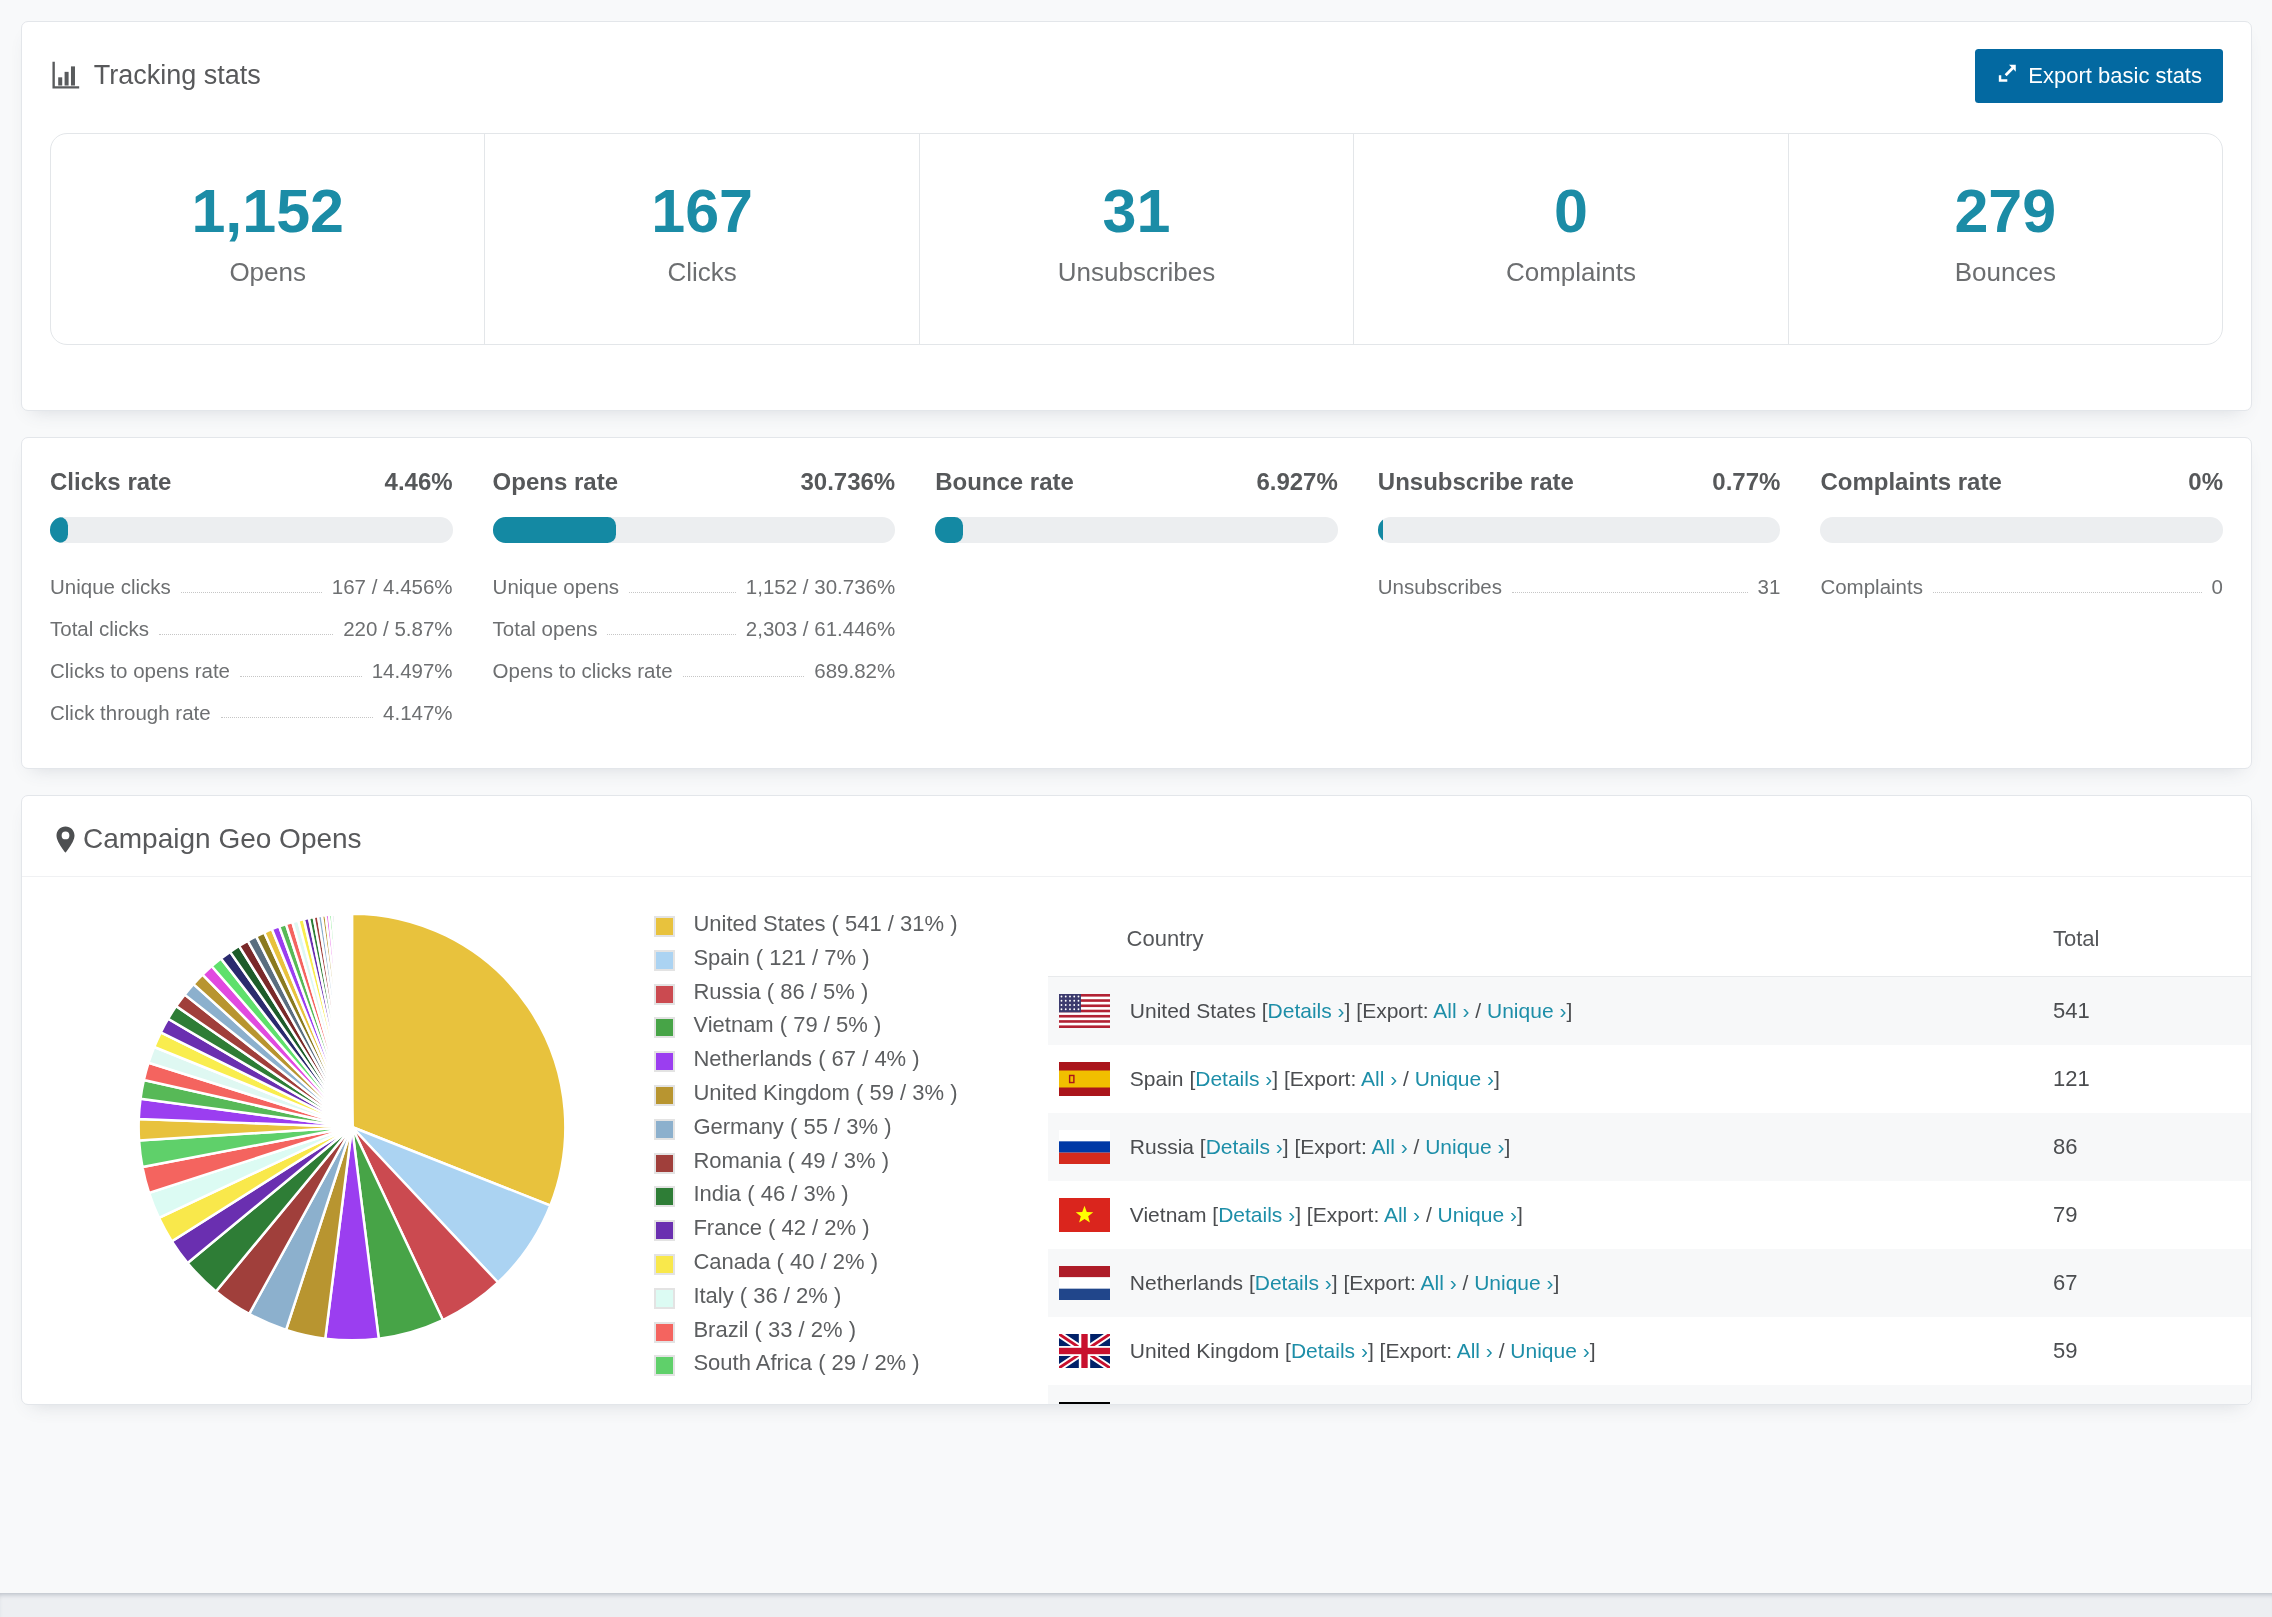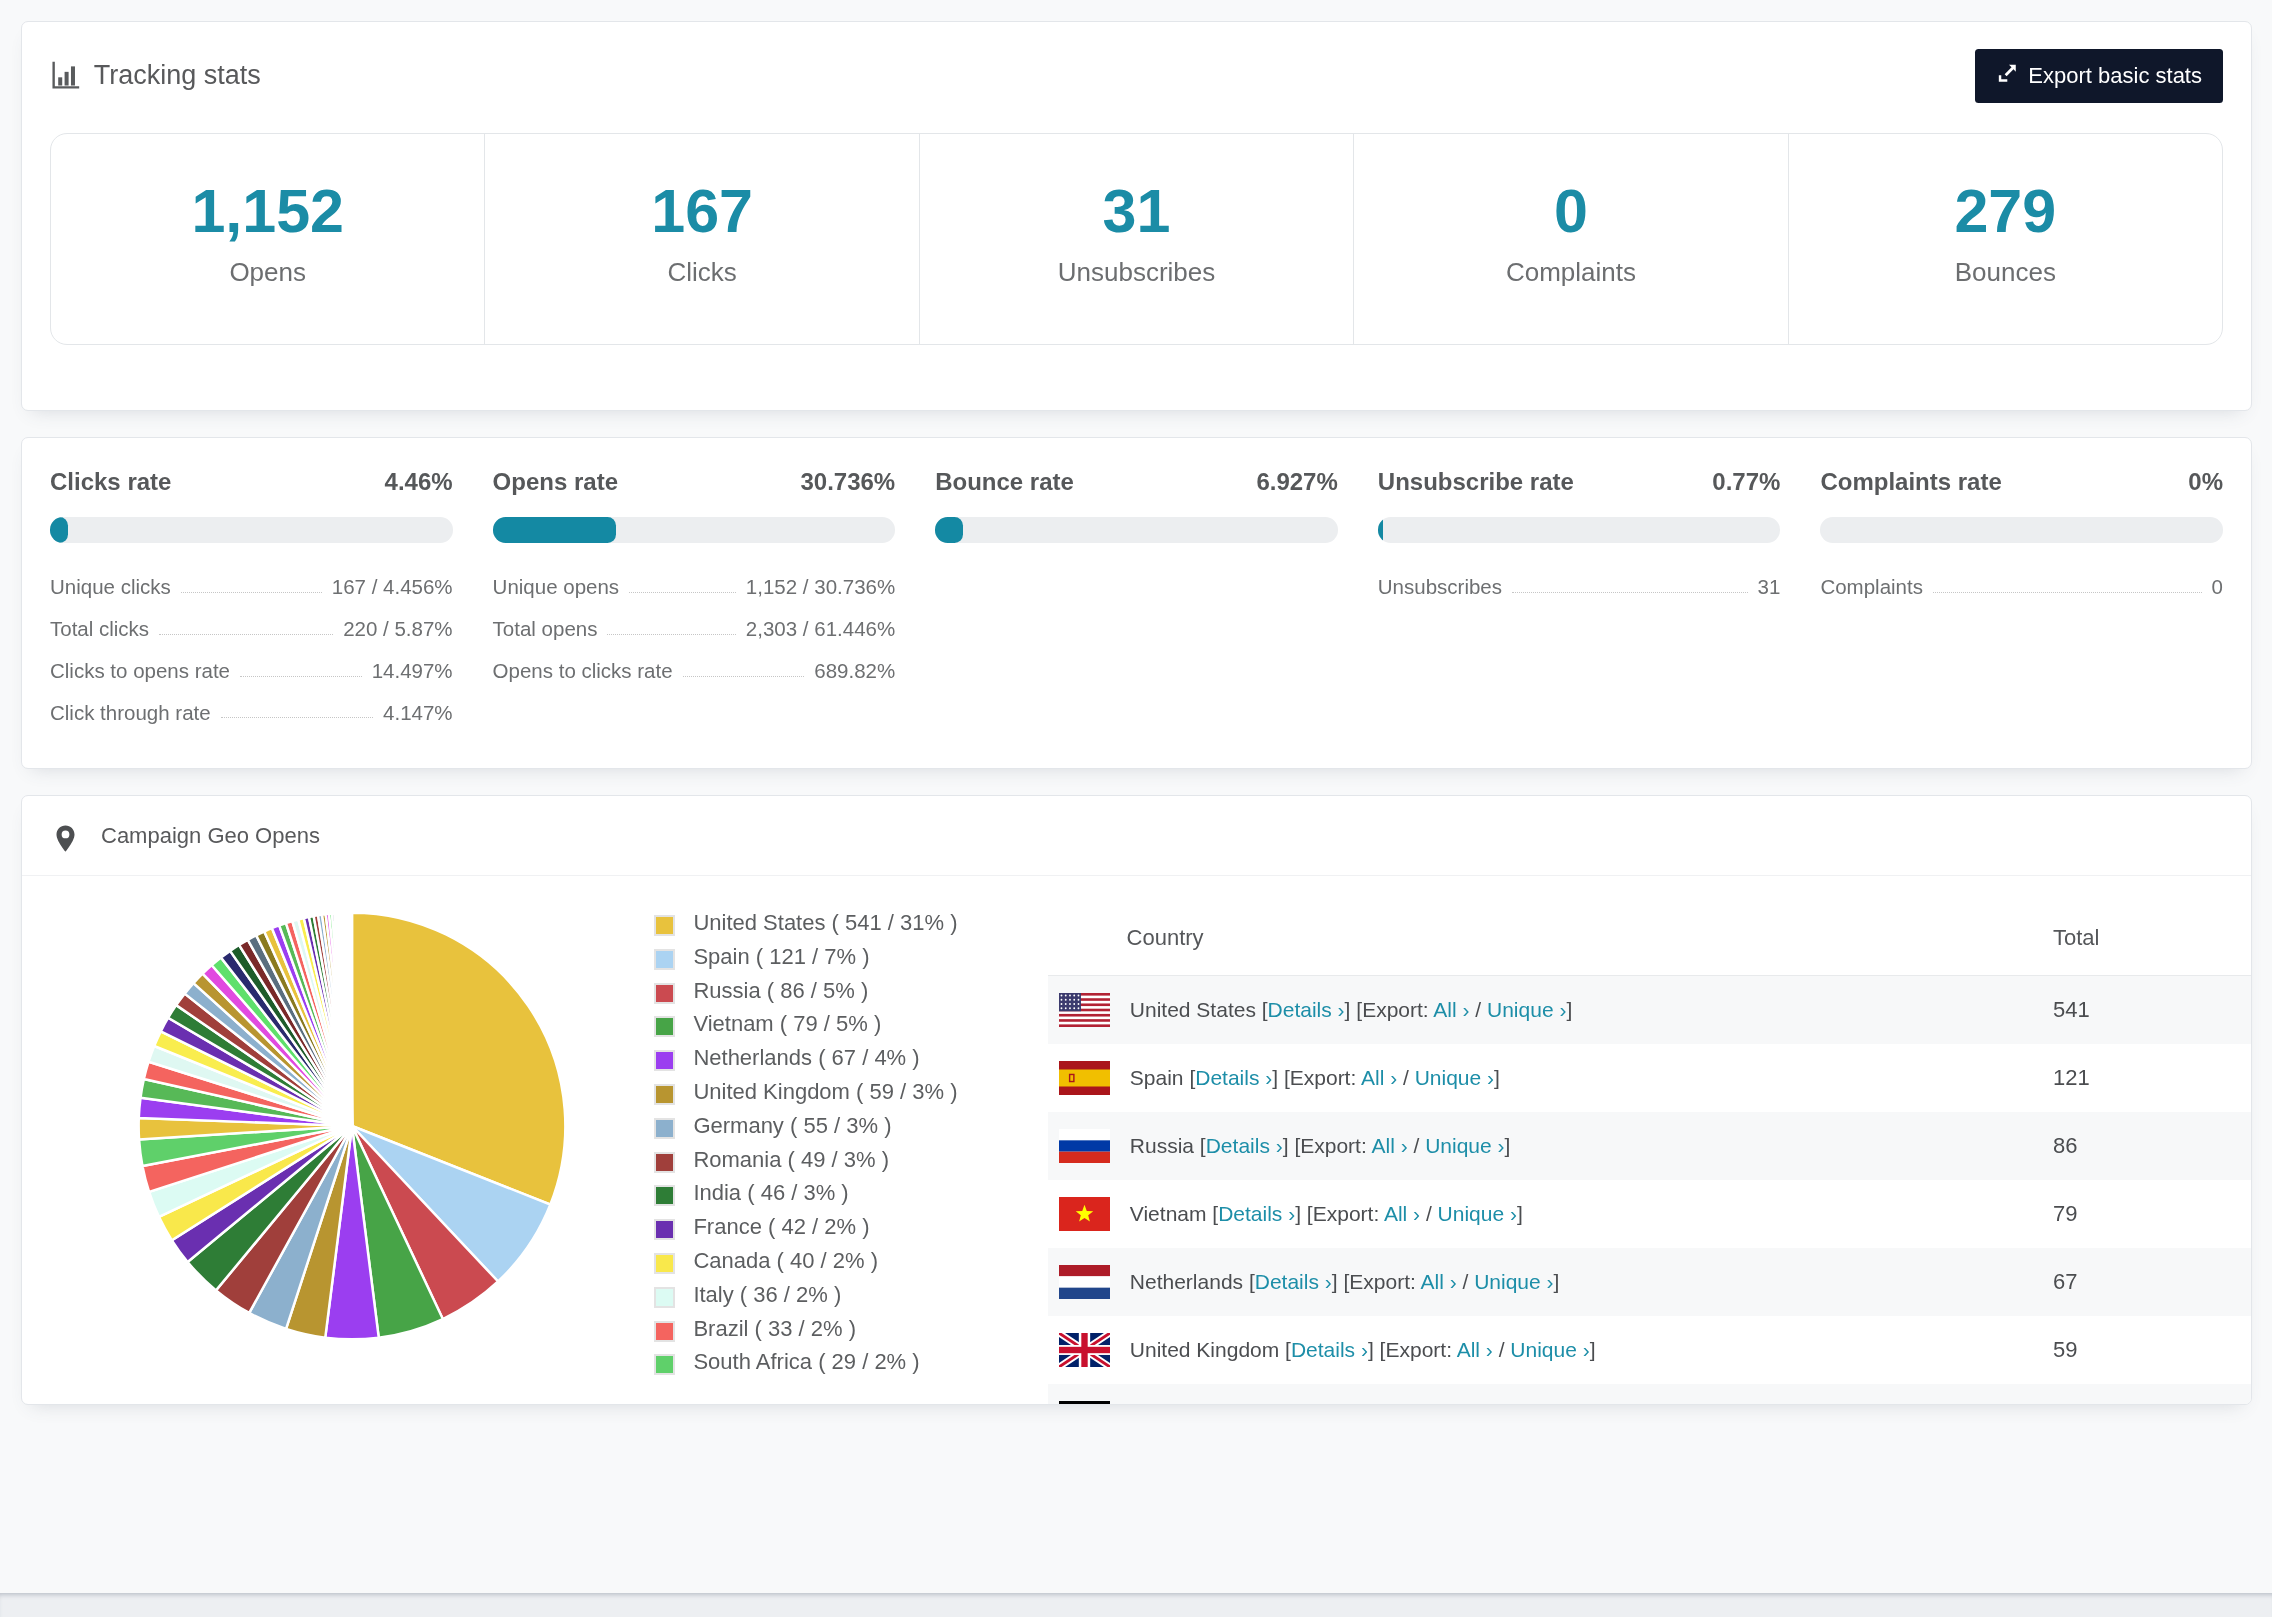--- a/index.html
+++ b/index.html
@@ -18,21 +18,21 @@
     box-shadow:0 8.5px 18.4px -10px rgba(70,80,100,.20);
   }
 
   
   #card-tracking { margin-top:21px; padding:27px 28px 65px 28px; }
   .card-head { display:flex; align-items:center; justify-content:space-between; }
   .head-left { display:flex; align-items:center; gap:12.7px; font-size:27px; color:#58595b; }
   .head-icon { width:31px; height:31px; flex-shrink:0; }
   .btn-export {
     display:flex; align-items:center; gap:10px;
-    background:#0f172a; color:#fff; font-size:22px;
+    background:#0369a1; color:#fff; font-size:22px;
     padding:12.7px 21px; border:none; border-radius:3.5px; cursor:pointer;
     font-family:"Liberation Sans", sans-serif;
   }
   .btn-export svg { width:22.6px; height:22.6px; }
   .stats-row { display:flex; margin-top:30px; border:0.7px solid #e3e6e9; border-radius:17px; }
   .stat-box { flex:1; text-align:center; padding:42px 0 56px 0; }
   .stat-box + .stat-box { border-left:0.7px solid #e3e6e9; }
   .stat-value { font-size:61px; font-weight:800; color:#1b8ca6; }
   .stat-label { font-size:26px; color:#6c6e70; margin-top:11.3px; }
 
@@ -44,22 +44,22 @@
   .bar-track { margin-top:21px; height:25.4px; border-radius:12.7px; background:#eceef0; overflow:hidden; }
   .bar-fill  { height:100%; background:#1489a3; border-radius:8.5px; }
   .meta-rows { margin-top:32px; }
   .meta-row  { display:flex; align-items:flex-end; margin-top:18.4px; font-size:20.5px; color:#6d6f71; }
   .meta-row:first-child { margin-top:0; }
   .meta-label,.meta-value { line-height:1.15; white-space:nowrap; }
   .leader { flex:1; border-bottom:1.4px dotted #c6c6c6; margin:0 10px 5.6px 10px; }
 
   
   #card-geo { height:610px; overflow:hidden; padding:0; }
-  .geo-head { display:flex; gap:20px; padding:27px 28px 21px 28px;
-              font-size:22px; color:#58595b; border-bottom:0.7px solid #f0f1f3; }
+  .geo-head { display:flex; align-items:center; gap:2px; padding:27px 28px 21px 28px;
+              font-size:28px; color:#58595b; border-bottom:0.7px solid #f0f1f3; }
   .geo-content { display:flex; align-items:flex-start; padding:25.4px 0 0 28px; }
   .pie-wrap { margin:5.6px 0 0 83px; flex-shrink:0; }
   #pie { width:438px; height:438px; display:block; }
   .legend { margin:8.5px 0 0 83px; flex-shrink:0; }
   .legend-item { display:flex; align-items:flex-end; margin-bottom:7.8px; font-size:22px; color:#5c5e60; }
   .swatch { width:21px; height:21px; border:2.1px solid #e3e3e3; margin-right:18.4px; flex-shrink:0; }
 
   .geo-table { flex:1; margin-left:90px; height:507px; overflow:hidden; }
   .g-row { display:flex; align-items:center; }
   .g-head { height:75px; border-bottom:0.7px solid #e8eaec; font-size:22px; color:#55575a; }

